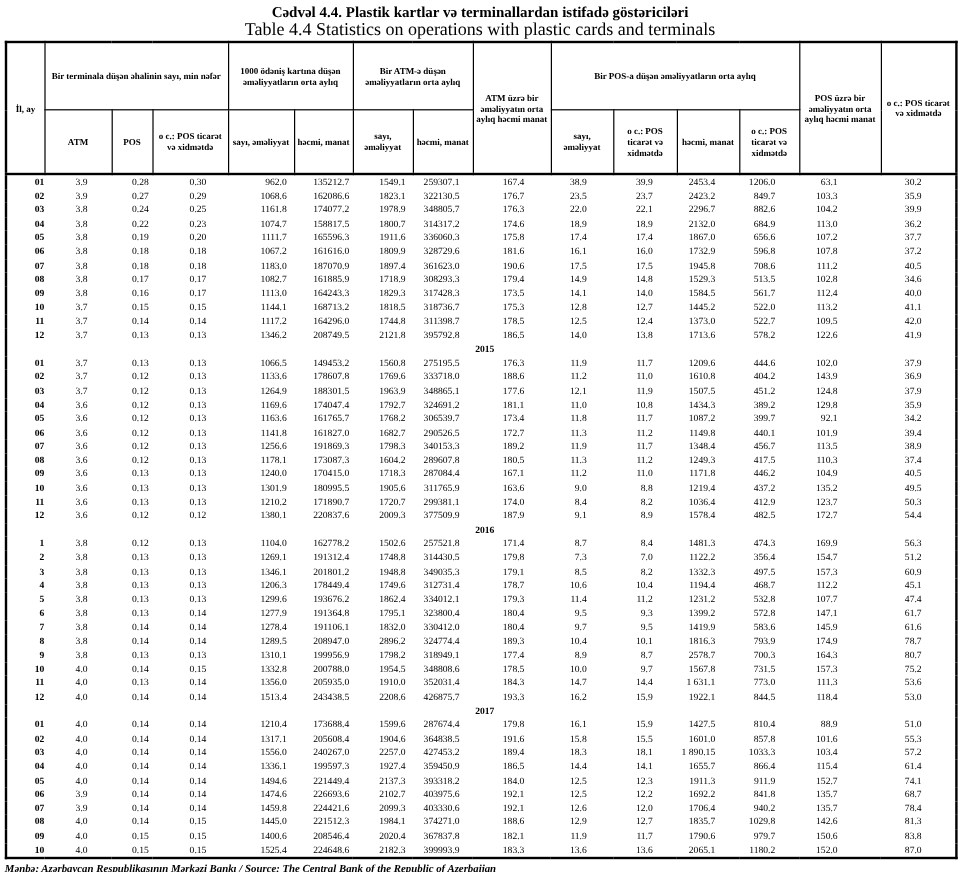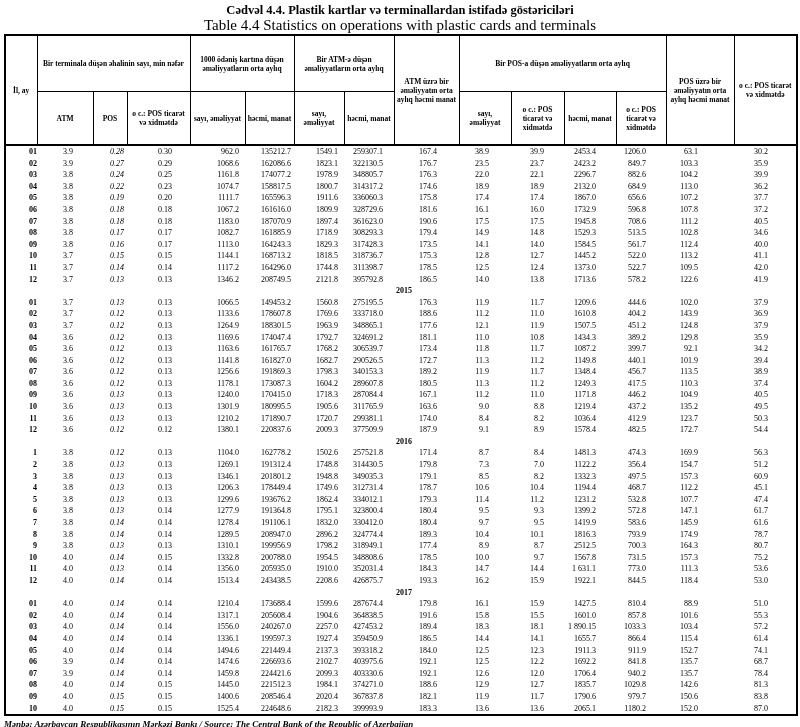--- a/index.html
+++ b/index.html
@@ -47,21 +47,21 @@
     white-space: nowrap;
     overflow: hidden;
   }
   tbody td.month { text-align: right; font-weight: bold; padding: 0; }
   tbody tr.year-row td {
     text-align: center;
     padding-left: 6px;
     font-weight: bold;
   }
   tbody td:nth-child(2)  { padding-right: 20px; }
-  tbody td:nth-child(3)  { padding-right: 3px; font-style: italic;  }
+  tbody td:nth-child(3)  { padding-right: 3px;  }
   tbody td:nth-child(4)  { padding-right: 18px; }
   tbody td:nth-child(5)  { padding-right: 6px;  }
   tbody td:nth-child(6)  { padding-right: 3px;  }
   tbody td:nth-child(7)  { padding-right: 6px;  }
   tbody td:nth-child(8)  { padding-right: 11px; }
   tbody td:nth-child(9)  { padding-right: 22px; }
   tbody td:nth-child(10) { padding-right: 22px; }
   tbody td:nth-child(11) { padding-right: 20px; }
   tbody td:nth-child(12) { padding-right: 20px; }
   tbody td:nth-child(13) { padding-right: 20px; }
@@ -685,21 +685,21 @@
           <td>3.8</td>
           <td>0.13</td>
           <td>0.13</td>
           <td>1310.1</td>
           <td>199956.9</td>
           <td>1798.2</td>
           <td>318949.1</td>
           <td>177.4</td>
           <td>8.9</td>
           <td>8.7</td>
-          <td>2512.5</td>
+          <td>2578.7</td>
           <td>700.3</td>
           <td>164.3</td>
           <td>80.7</td>
         </tr>
         <tr>
           <td class="month">10</td>
           <td>4.0</td>
           <td>0.14</td>
           <td>0.15</td>
           <td>1332.8</td>

